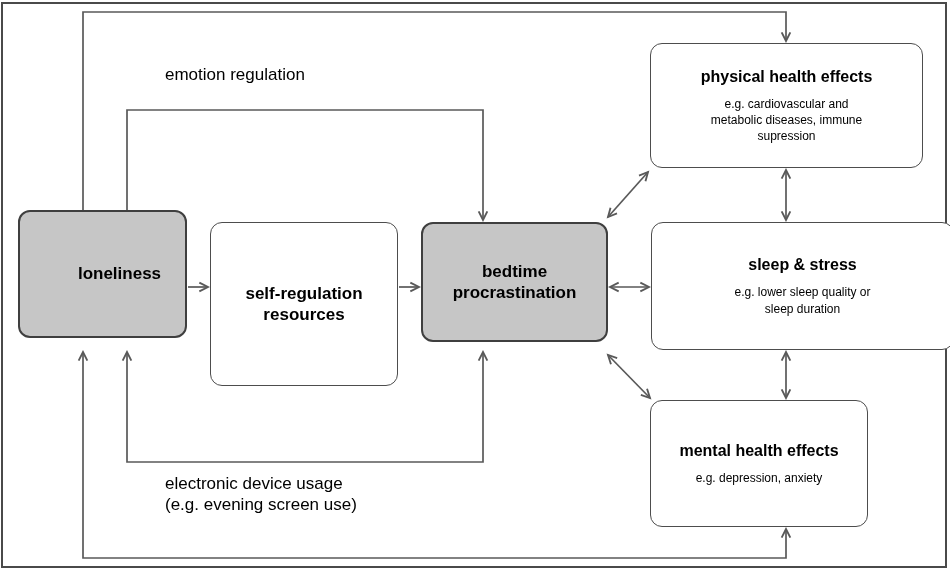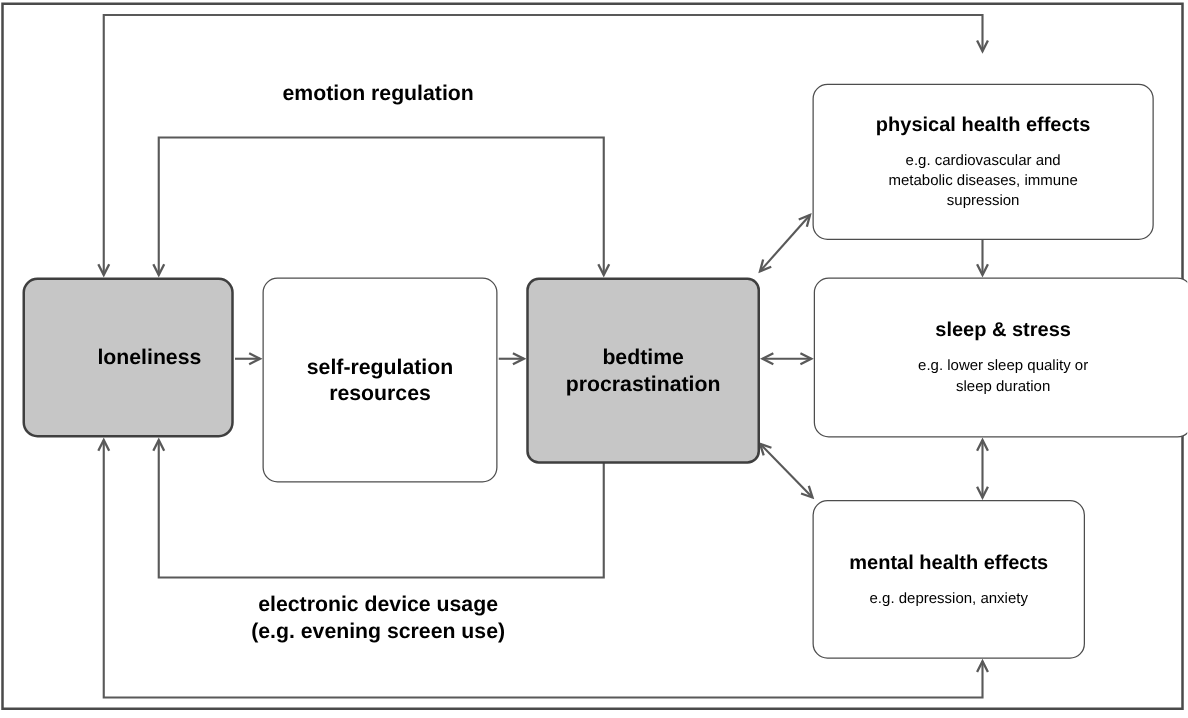--- a/index.html
+++ b/index.html
@@ -49,23 +49,22 @@
     font-size: 17px;
     line-height: 1.25;
   }
   .node.white .node-title { font-size: 16px; margin-bottom: 9px; }
   .node-detail {
     font-size: 12px;
     line-height: 1.35;
   }
   .edge-label {
     position: absolute;
-    font-weight: bold;
+    font-weight: normal;
     font-size: 17px;
-    text-align: center;
     line-height: 1.25;
     white-space: nowrap;
   }
 </style>
 </head>
 <body>
 
 <div class="stage">
 
   <div class="frame"></div>
@@ -95,39 +94,39 @@
       <path d="M 786 170 L 786 220" marker-start="url(#arr)" marker-end="url(#arr)"></path>
 
       <path d="M 786 352 L 786 398" marker-start="url(#arr)" marker-end="url(#arr)"></path>
 
       <path d="M 608 217 L 648 172" marker-start="url(#arr)" marker-end="url(#arr)"></path>
 
       <path d="M 608 355 L 650 398" marker-start="url(#arr)" marker-end="url(#arr)"></path>
     </g>
   </svg>
 
-  <div class="node gray" style="left:18px; top:222px; width:169px; height:128px;padding-left:34px;">
+  <div class="node gray" style="left:18px; top:210px; width:169px; height:128px;padding-left:34px;">
     <div class="node-title">loneliness</div>
   </div>
 
   <div class="node white" style="left:210px; top:222px; width:188px; height:164px;">
     <div class="node-title" style="margin-bottom:0; font-size:17px;">
       <div>self-regulation</div>
       <div>resources</div>
     </div>
   </div>
 
-  <div class="node gray" style="left:421px; top:222px; width:187px; height:149px;border-radius:10px;">
+  <div class="node gray" style="left:421px; top:222px; width:187px; height:120px;">
     <div class="node-title">
       <div>bedtime</div>
       <div>procrastination</div>
     </div>
   </div>
 
-  <div class="node white" style="left:650px; top:43px; width:273px; height:125px;margin-top:24px;">
+  <div class="node white" style="left:650px; top:43px; width:273px; height:125px;">
     <div class="node-title">physical health effects</div>
     <div class="node-detail">
       <div>e.g. cardiovascular and</div>
       <div>metabolic diseases, immune</div>
       <div>supression</div>
     </div>
   </div>
 
   <div class="node white" style="left:651px; top:222px; width:303px; height:128px;">
     <div class="node-title">sleep &amp; stress</div>

